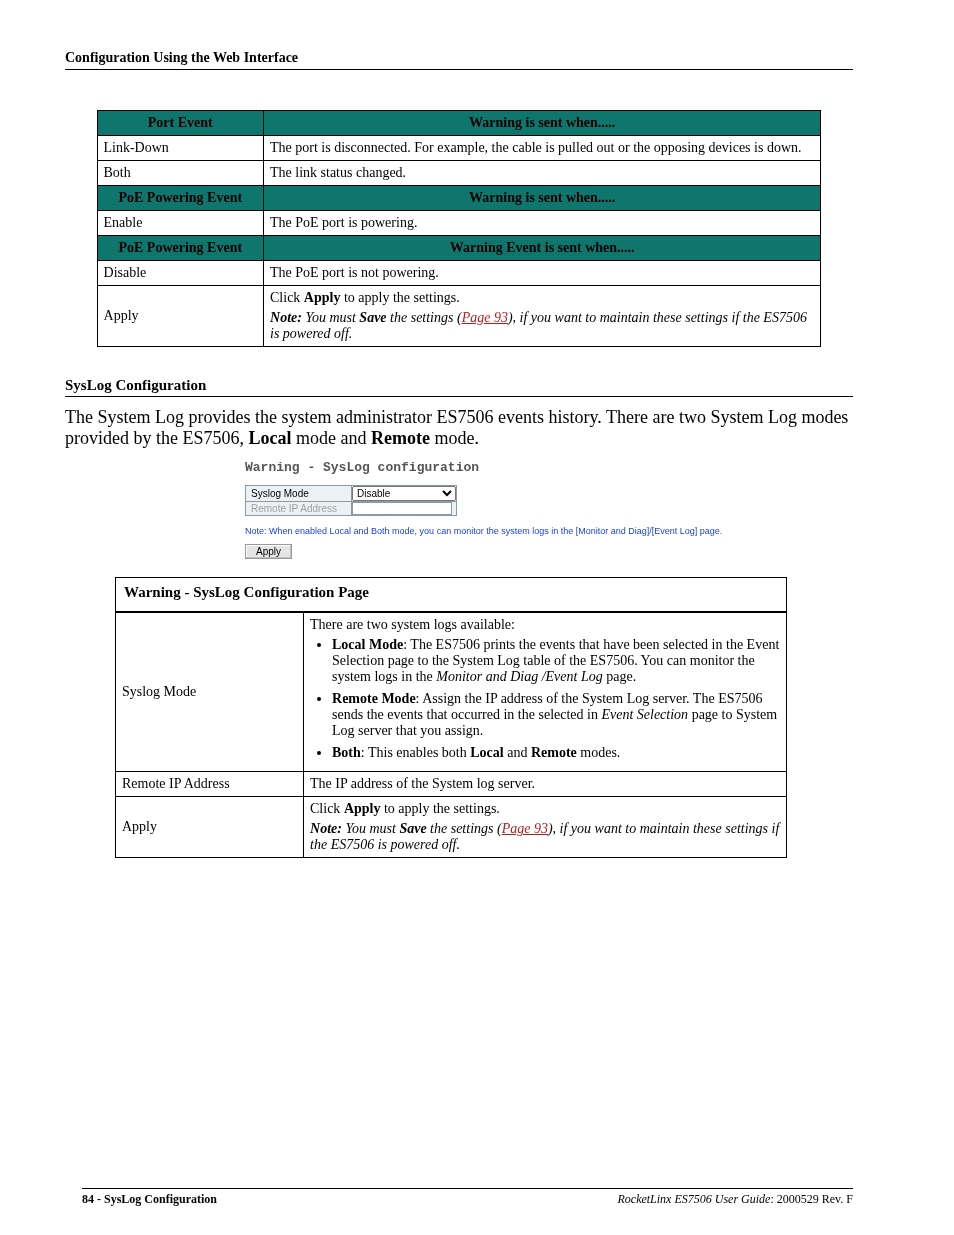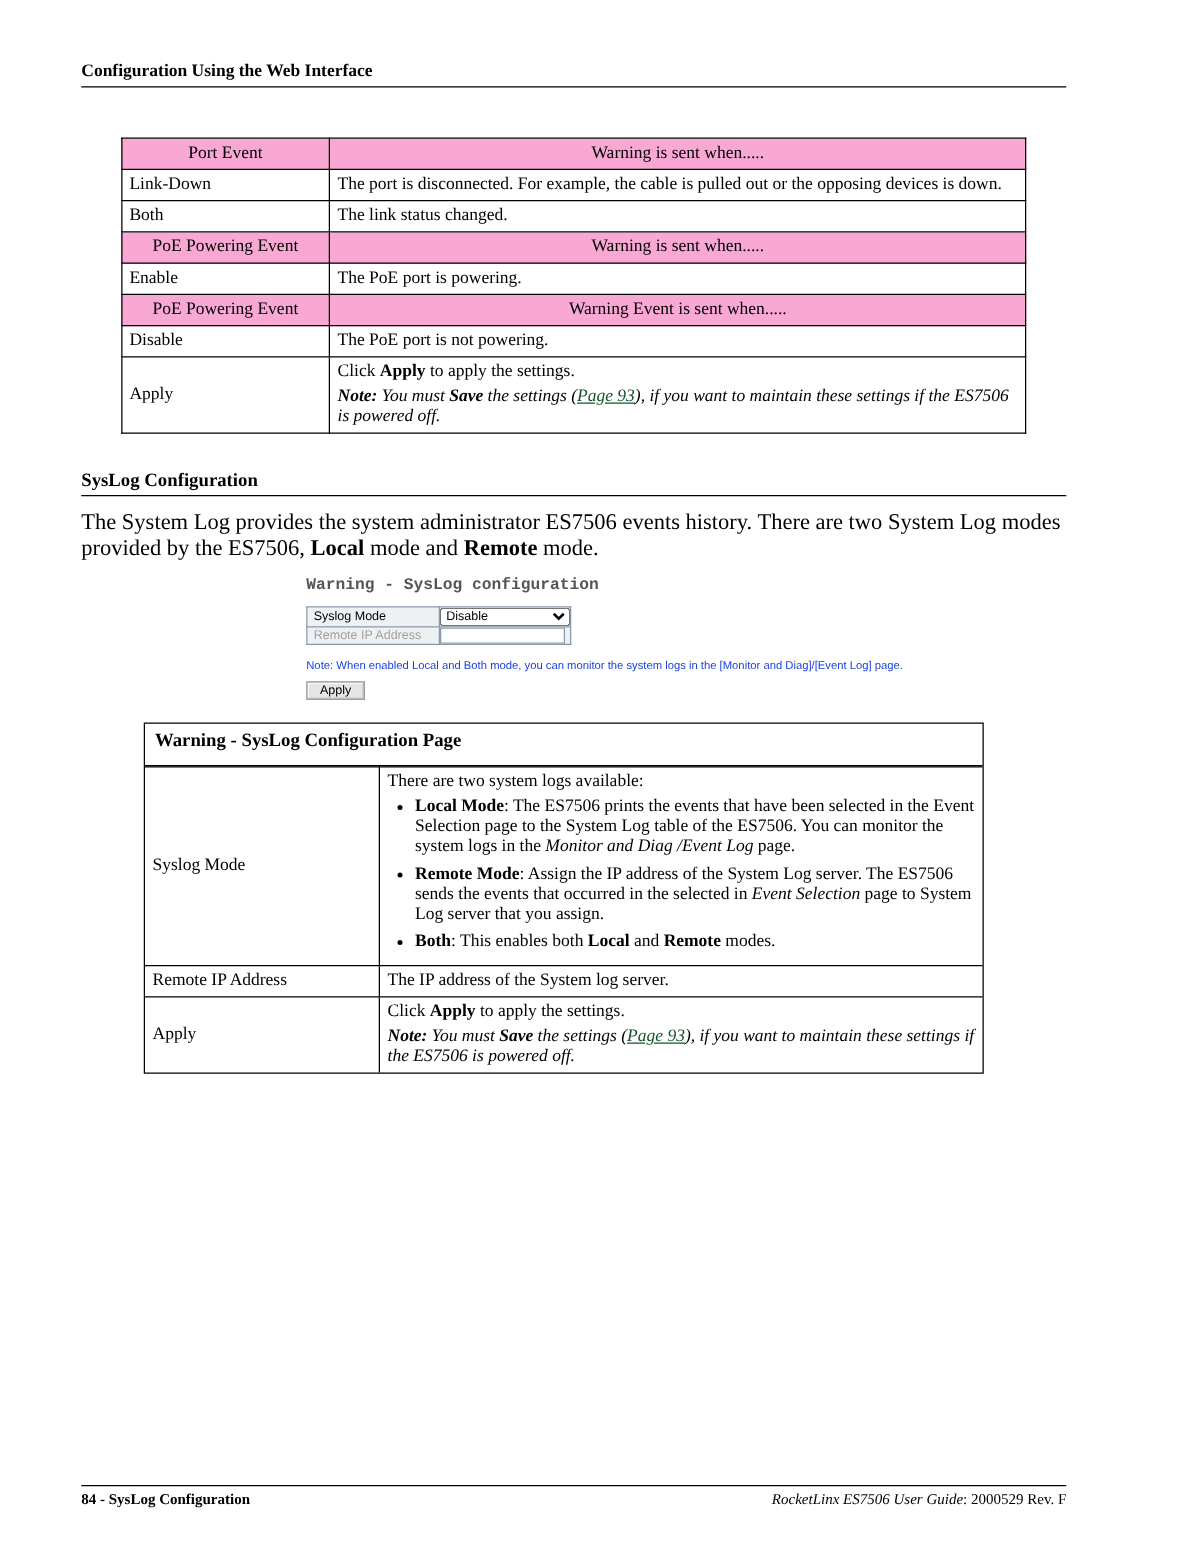--- a/index.html
+++ b/index.html
@@ -31,39 +31,39 @@
   }
   table.doc-table td, table.doc-table th {
     border: 1px solid #000;
     padding: 4px 6px;
     vertical-align: top;
     text-align: left;
     font-family: Georgia, 'Times New Roman', serif;
     font-size: 14px;
   }
   table.doc-table th {
-    font-weight: normal;
+    font-weight: bold;
     text-align: center;
-    background: #f9a8d4;
+    background: #0f766e;
   }
   .section-title {
     font-weight: bold;
     font-size: 15px;
     border-bottom: 1.5px solid #000;
     padding-bottom: 2px;
     margin-top: 28px;
     margin-bottom: 10px;
   }
   .body-text {
     font-size: 18px;
     line-height: 1.15;
     margin-bottom: 6px;
     font-family: Liberation Serif, serif;
   }
-  .link { color: #14532d; text-decoration: underline; }
+  .link { color: #b91c1c; text-decoration: underline; }
   .italic { font-style: italic; }
   .bold { font-weight: bold; }
 
   
   .ui-mock {
     margin: 12px 0 18px 180px;
   }
   .ui-title {
     font-family: Liberation Mono, monospace;
     font-weight: bold;
@@ -146,21 +146,21 @@
   ul.small-list {
     margin: 4px 0 2px 0;
     padding-left: 22px;
   }
   ul.small-list li {
     margin-bottom: 6px;
   }
 
   .footer {
     position: absolute;
-    left: 65px;
+    left: 82px;
     right: 65px;
     bottom: 28px;
     border-top: 1px solid #000;
     padding-top: 3px;
     font-size: 12px;
     display: flex;
     justify-content: space-between;
   }
 </style>
 </head>

